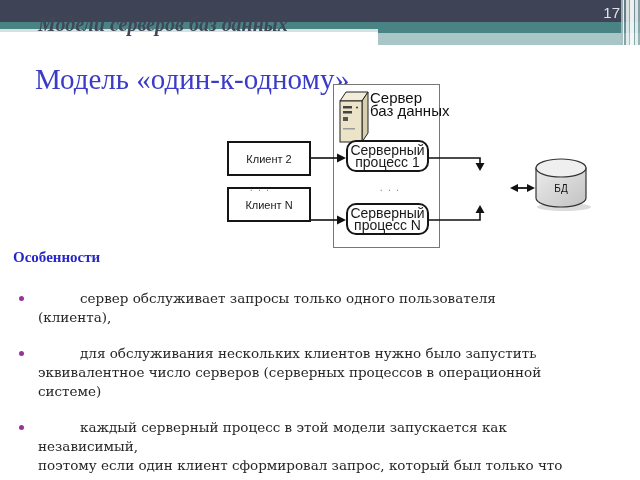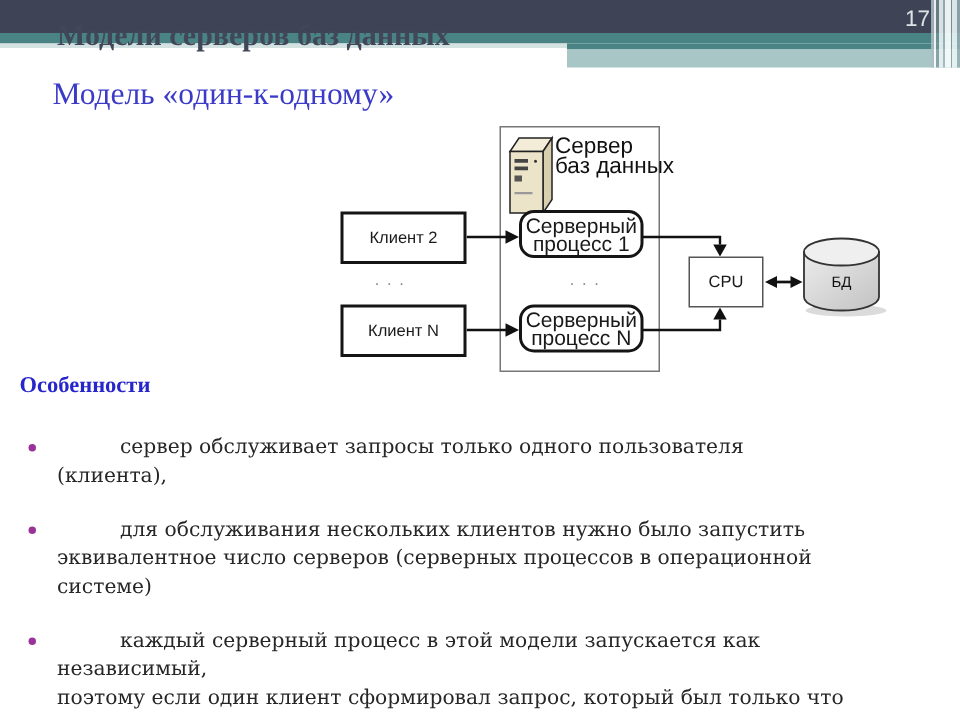--- a/index.html
+++ b/index.html
@@ -15,31 +15,31 @@
   .edge-stripes{position:absolute;left:620px;top:0;width:20px;height:45px;
     background:linear-gradient(90deg,
       rgba(255,255,255,0) 0 1px, rgba(170,190,195,.85) 1px 3px,
       rgba(255,255,255,.9) 3px 4px, rgba(120,150,155,.7) 4px 6px,
       rgba(232,242,242,.9) 6px 9px, rgba(160,185,190,.85) 9px 10px,
       rgba(246,250,250,.95) 10px 14px, rgba(130,160,165,.8) 14px 15px,
       rgba(236,246,246,.9) 15px 18px, rgba(150,175,180,.85) 18px 20px);}
   .page-number{position:absolute;top:4px;right:20px;color:#dfe3e8;font-size:15px;
     font-family:"Liberation Sans",sans-serif;z-index:5;}
   .title{position:absolute;left:38px;top:13px;margin:0;font-family:"Liberation Serif",serif;
-    font-weight:bold;font-size:20px;color:#414759;z-index:4;}
-  .subtitle{position:absolute;left:35px;top:50px;margin:0;font-family:"Liberation Serif",serif;
-    font-weight:normal;font-size:21px;color:#3b3bc8;}
+    font-weight:bold;font-size:20px;color:#414759;z-index:4;font-style:italic;}
+  .subtitle{position:absolute;left:35px;top:63px;margin:0;font-family:"Liberation Serif",serif;
+    font-weight:normal;font-size:29px;color:#3b3bc8;}
 
   
   .diagram{position:absolute;left:0;top:0;width:640px;height:260px;}
   .diagram svg{position:absolute;left:180px;top:80px;}
   .dgbox{position:absolute;background:#fff;border:2px solid #151515;display:flex;
     align-items:center;justify-content:center;font-size:11px;color:#1a1a1a;box-sizing:border-box;}
   .client-1{left:227px;top:141px;width:84px;height:35px;}
-  .client-n{left:227px;top:203px;width:84px;height:35px;}
+  .client-n{left:227px;top:187px;width:84px;height:35px;}
   .proc{border-radius:10px;flex-direction:column;font-size:14px;line-height:12.5px;
     text-align:center;white-space:pre-line;}
   .proc-1{left:346px;top:140px;width:83px;height:32px;}
   .proc-n{left:346px;top:203px;width:83px;height:32px;}
   .cpu{left:459px;top:171px;width:50px;height:34px;border:1px solid #555;}
   .server-label{position:absolute;left:370px;top:91px;font-size:15px;line-height:13px;
     font-weight:normal;color:#111;white-space:pre-line;}
   .dots{position:absolute;width:40px;text-align:center;color:#888;font-size:11px;
     letter-spacing:1px;}
   .dots-left{left:240px;top:181px;}
@@ -126,21 +126,20 @@
     <div class="server-label">Сервер
 баз данных</div>
     <div class="dgbox client-1">Клиент 2</div>
     <div class="dgbox client-n">Клиент N</div>
     <div class="dots dots-left">. . .</div>
     <div class="dots dots-mid">. . .</div>
     <div class="dgbox proc proc-1">Серверный
 процесс 1</div>
     <div class="dgbox proc proc-n">Серверный
 процесс N</div>
-    <div class="dgbox cpu">CPU</div>
     <div class="db-label">БД</div>
   </div>
 
   <div class="features">
     <h3>Особенности</h3>
     <ul>
       <li>
         <span class="dot"></span>
         <span class="text">сервер обслуживает запросы только одного пользователя (клиента),</span>
       </li>

